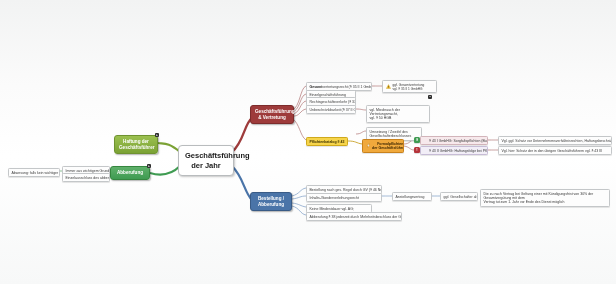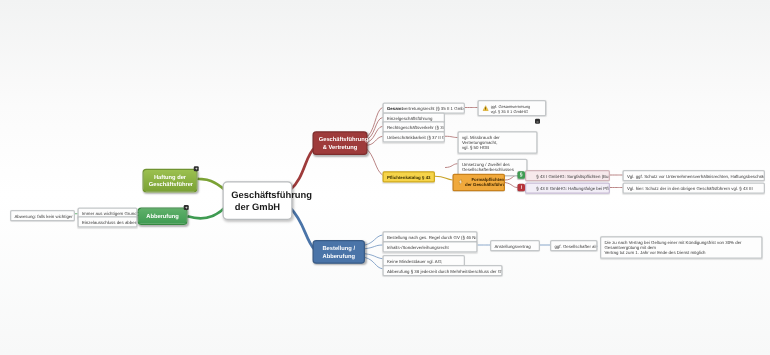--- a/index.html
+++ b/index.html
@@ -111,21 +111,21 @@
     <path d="M432,196 C436,196 436,196 440,196" stroke="#7a9bc4" stroke-width=".7" fill="none"></path>
     <path d="M470,196 C474,196 474,197 478,197" stroke="#7a9bc4" stroke-width=".7" fill="none"></path>
 
     <path d="M112,170 C106,170 106,168 100,168" stroke="#5cab6b" stroke-width=".7" fill="none"></path>
     <path d="M112,172 C106,173 106,175 100,175" stroke="#5cab6b" stroke-width=".7" fill="none"></path>
     <path d="M62,171 C56,171 56,171 50,171" stroke="#5cab6b" stroke-width=".7" fill="none"></path>
   </svg>
 
   <div class="node root" style="left:178px;top:145px;width:56px;">
     <div>Geschäftsführung</div>
-    <div>der GmbH</div>
+    <div>der Jahr</div>
   </div>
 
   <div class="node cap red" style="left:250px;top:105px;width:44px;">
     <div>Geschäftsführung</div>
     <div>&amp; Vertretung</div>
   </div>
 
   <div class="node leaf" style="left:306px;top:82px;width:66px;">
     <b>Gesamt</b><span>vertretungsrecht (§ 35 II 1 GmbHG)</span>
   </div>

